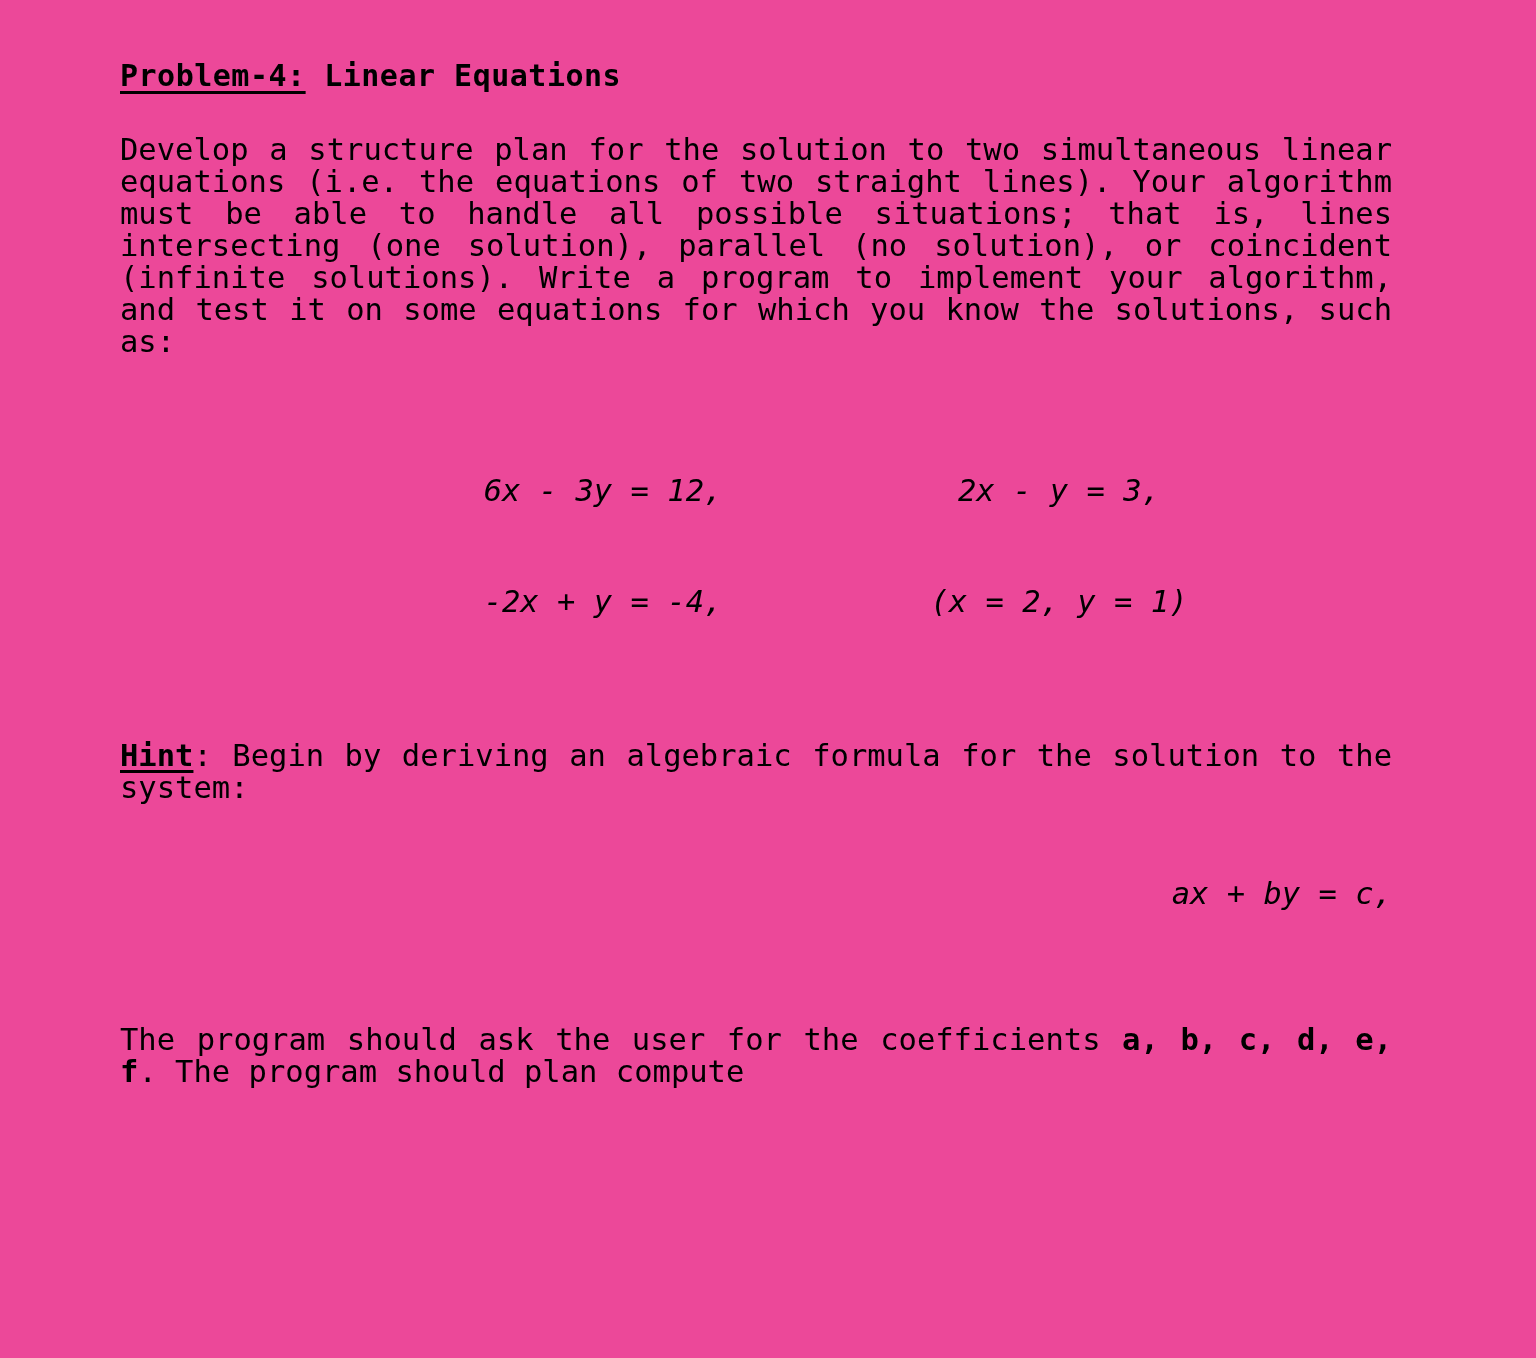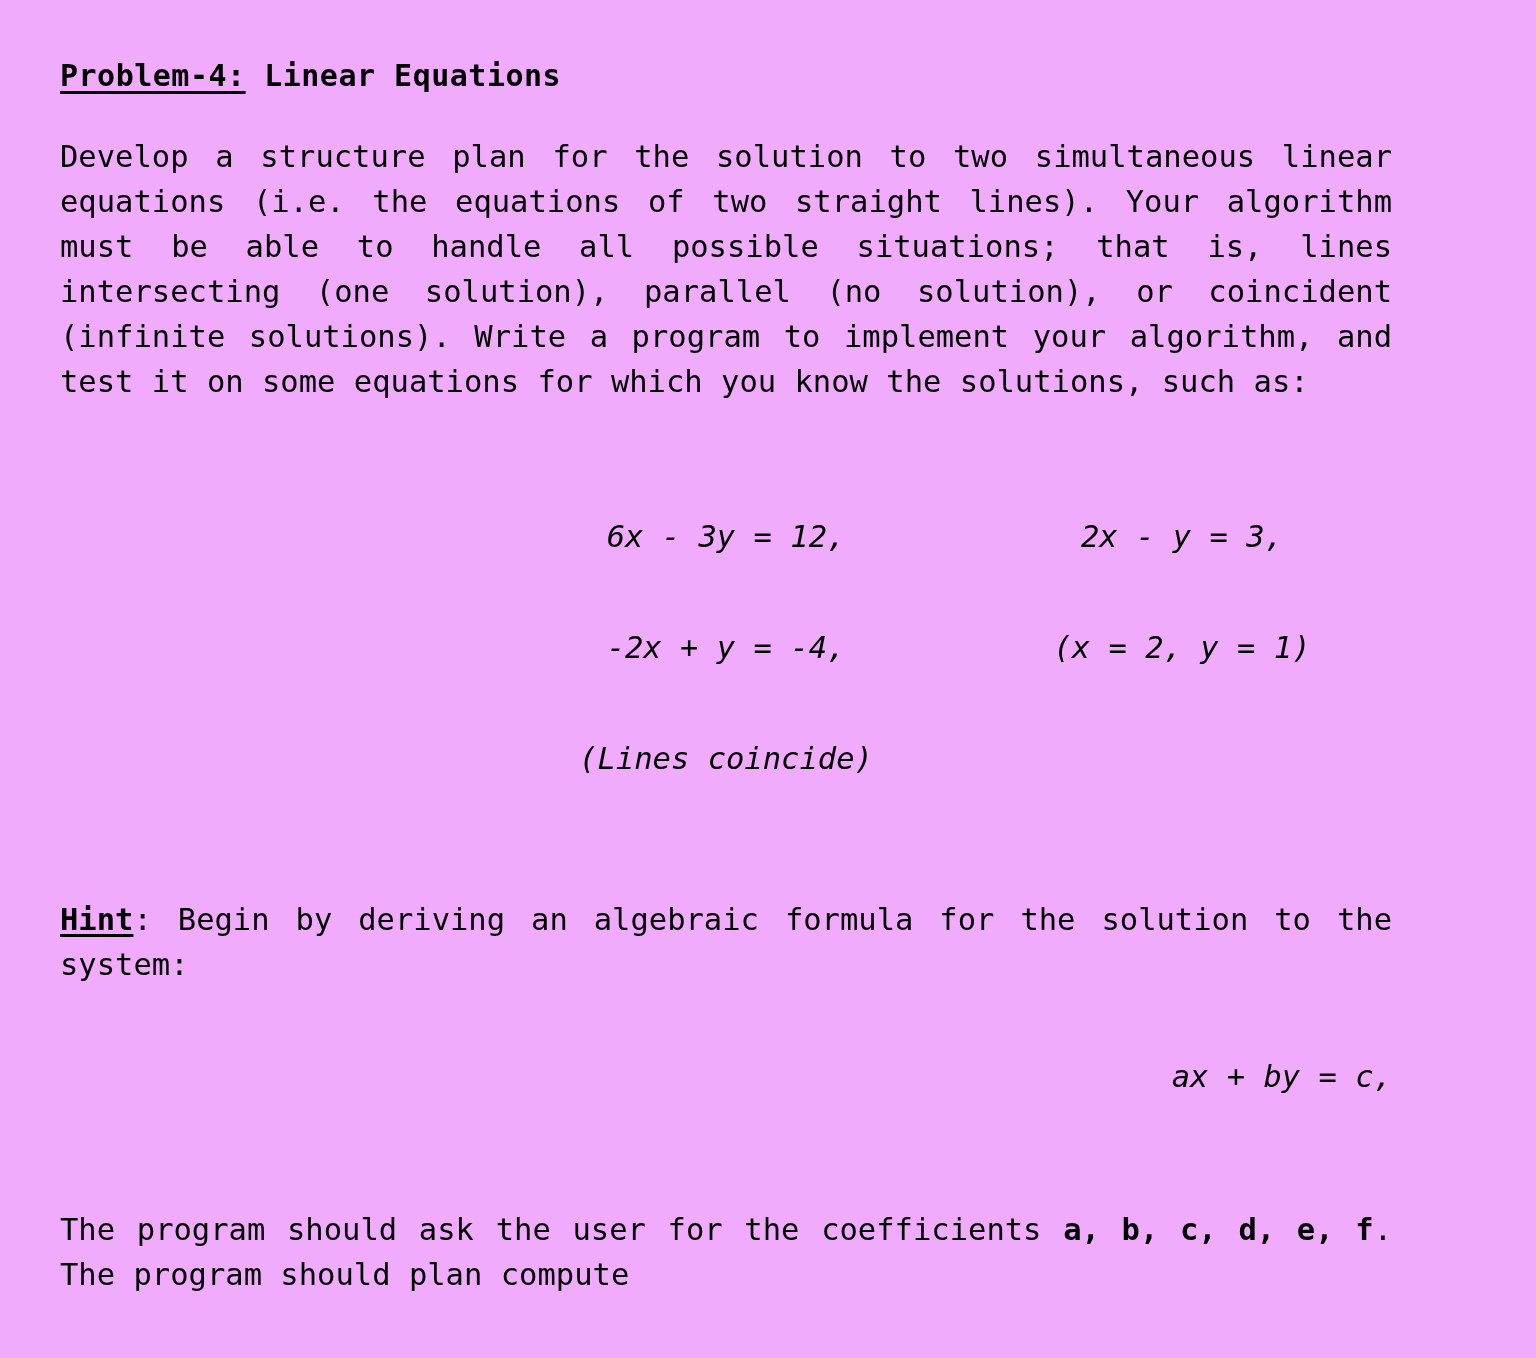--- a/index.html
+++ b/index.html
@@ -11,43 +11,43 @@
     width: 1536px;
     height: 1358px;
     font-family: "DejaVu Sans Mono", "Liberation Mono", monospace;
     color: #000000;
     overflow: hidden;
   }
   .page {
     box-sizing: border-box;
     width: 1536px;
     height: 1358px;
-    padding: 56px 144px 0 60px;
-    background: #f0abfc;
+    padding: 56px 144px 0 120px;
+    background: #ec4899;
   }
 
   
   .title {
     font-size: 30px;
     font-weight: bold;
     line-height: 40px;
     letter-spacing: 0.5px;
     margin: 0 0 38px 0;
     white-space: nowrap;
   }
   .title .u {
     text-decoration: underline;
     text-underline-offset: 5px;
     text-decoration-thickness: 3px;
   }
 
   
   .para {
     font-size: 30.5px;
-    line-height: 45px;
+    line-height: 32px;
     text-align: justify;
     text-justify: inter-word;
     margin: 0;
     letter-spacing: 0px;
     word-spacing: 0px;
   }
   .para b { font-weight: bold; }
   .para .hint {
     font-weight: bold;
     text-decoration: underline;
@@ -64,21 +64,21 @@
     font-style: italic;
     text-align: right;
     margin: 0;
     white-space: pre;
   }
   .eqline { display: block; }
 
   
   .eq-two-col {
     display: flex;
-    justify-content: flex-end;
+    justify-content: center;
     margin: 0;
     padding-left: 150px;
   }
   .eq-col {
     font-size: 30.5px;
     line-height: 37px;
     font-style: italic;
     text-align: center;
     white-space: pre;
   }
@@ -93,21 +93,20 @@
   <h1 class="title"><span class="u">Problem-4:</span><span> Linear Equations</span></h1>
 
   <p class="para">Develop a structure plan for the solution to two simultaneous linear equations (i.e. the equations of two straight lines). Your algorithm must be able to handle all possible situations; that is, lines intersecting (one solution), parallel (no solution), or coincident (infinite solutions). Write a program to implement your algorithm, and test it on some equations for which you know the solutions, such as:</p>
 
   <div class="gap-md"></div>
 
   <div class="eq-two-col">
     <div class="eq-col left">
       <span class="eqline">6x - 3y = 12,</span>
       <span class="eqline">-2x + y = -4,</span>
-      <span class="eqline">(Lines coincide)</span>
     </div>
     <div class="eq-col right">
       <span class="eqline">2x - y = 3,</span>
       <span class="eqline">(x = 2, y = 1)</span>
     </div>
   </div>
 
   <div class="gap-lg"></div>
 
   <p class="para"><span class="hint">Hint</span><span>: </span><span>Begin by deriving an algebraic formula for the solution to the system:</span></p>

